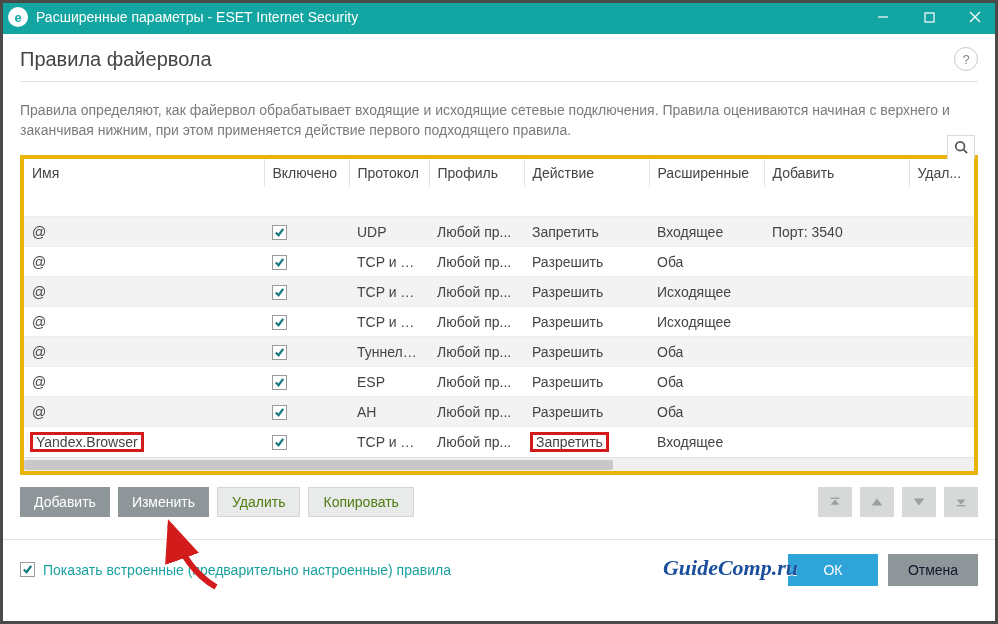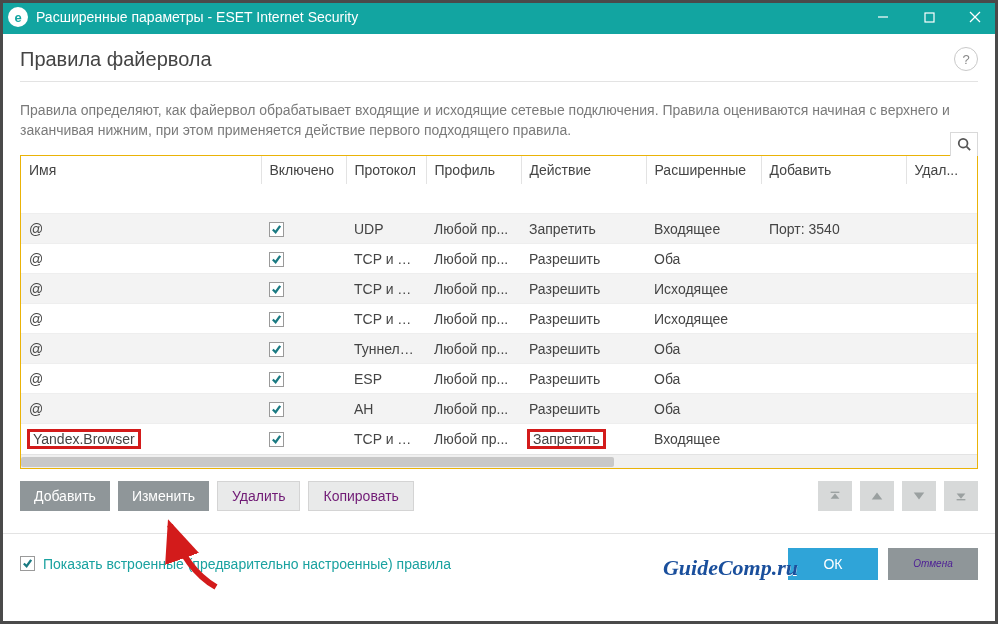--- a/index.html
+++ b/index.html
@@ -14,21 +14,21 @@
 
   .content { padding: 13px 20px 0 20px; }
   .heading-row { display:flex; align-items:center; justify-content:space-between; margin-bottom:6px; }
   .heading { font-size:20px; color:#444; }
   .help-circle { width:24px; height:24px; border:1px solid #c9c9c9; border-radius:50%; color:#888; display:flex; align-items:center; justify-content:center; font-size:13px; }
 
   .divider { border-top:1px solid #e3e3e3; margin:10px 0 18px 0; }
 
   .desc { color:#7a7a7a; font-size:14px; line-height:1.45; margin-bottom:14px; }
 
-  .table-wrap { border:1px solid #eab308; position:relative; }
+  .table-wrap { border:4px solid #eab308; position:relative; }
   .search-tab { position:absolute; right:-1px; top:-24px; width:28px; height:24px; border:1px solid #d9d9d9; border-bottom:none; background:#fff; display:flex; align-items:center; justify-content:center; }
   .search-tab svg { width:14px; height:14px; stroke:#555; fill:none; stroke-width:2; }
 
   table { width:100%; border-collapse:collapse; table-layout:fixed; }
   thead th { text-align:left; font-weight:400; font-size:14px; color:#444; padding:6px 8px; border-right:1px solid #e3e3e3; background:#fff; white-space:nowrap; overflow:hidden; text-overflow:ellipsis; }
   thead th:last-child { border-right:none;margin-left:48px; }
   tbody tr { height:30px; }
   tbody tr:nth-child(odd) td { background:#fff; }
   tbody tr:nth-child(even) td { background:#f3f3f3; }
   tbody td { font-size:14px; color:#444; padding:0 8px; white-space:nowrap; overflow:hidden; text-overflow:ellipsis; border-top:1px solid #eee; }
@@ -38,32 +38,32 @@
 
   .highlight-box { outline:3px solid #d31b1b; outline-offset:-1px; display:inline-block; padding:0 4px; }
   tbody tr.selected td { background:#fff !important; }
 
   .hscroll { height:14px; background:#f0f0f0; border-top:1px solid #e3e3e3; position:relative; }
   .hscroll .thumb { position:absolute; left:0; top:2px; height:10px; width:62%; background:#c8c8c8; border-radius:2px; }
 
   .action-row { display:flex; align-items:flex-start; gap:8px; margin-top:12px; }
   .btn { height:30px; padding:0 14px; font-size:14px; display:flex; align-items:center; justify-content:center; cursor:pointer; }
   .btn-dark { background:#8f9699; color:#fff; }
-  .btn-light { background:#e9eaea; color:#701a75; border:1px solid #d4d4d4; }
+  .btn-light { background:#e9eaea; color:#4d7c0f; border:1px solid #d4d4d4; }
   .spacer { flex:1; }
   .iconbtn { width:34px; height:30px; background:#d7d9d9; display:flex; align-items:center; justify-content:center; color:#888; }
   .iconbtn svg { width:14px; height:14px; fill:#9aa0a0; }
 
   .bottom-divider { border-top:1px solid #e3e3e3; margin:22px -20px 0 -20px; }
 
   .footer { display:flex; align-items:center; padding:14px 20px 14px 20px; }
   .footer .chk-label { display:flex; align-items:center; gap:8px; font-size:14px; color:#1aa2a0; }
   .footer .spacer2 { flex:1; }
   .ok-btn { width:90px; height:32px; background:#2fa4d8; color:#fff; display:flex; align-items:center; justify-content:center; font-size:14px; }
-  .cancel-btn { width:90px; height:32px; background:#8f9699; color:#4c1d95; display:flex; align-items:center; justify-content:center; font-size:10px; margin-left:10px;font-style:italic; }
+  .cancel-btn { width:90px; height:32px; background:#8f9699; color:#0f172a; display:flex; align-items:center; justify-content:center; font-size:14px; margin-left:10px; }
 
   .watermark { position:absolute; right:200px; bottom:43px; font-family: Georgia, 'Times New Roman', serif; font-style:italic; font-weight:bold; font-size:22px; color:#1a4f9c; text-shadow:0 1px 0 #fff; pointer-events:none; }
 
   .arrow { position:absolute; left:146px; top:515px; pointer-events:none; }
 
   .col-name { width:240px; }
   .col-enabled { width:85px; }
   .col-proto { width:80px; }
   .col-profile { width:95px; }
   .col-action { width:125px; }

